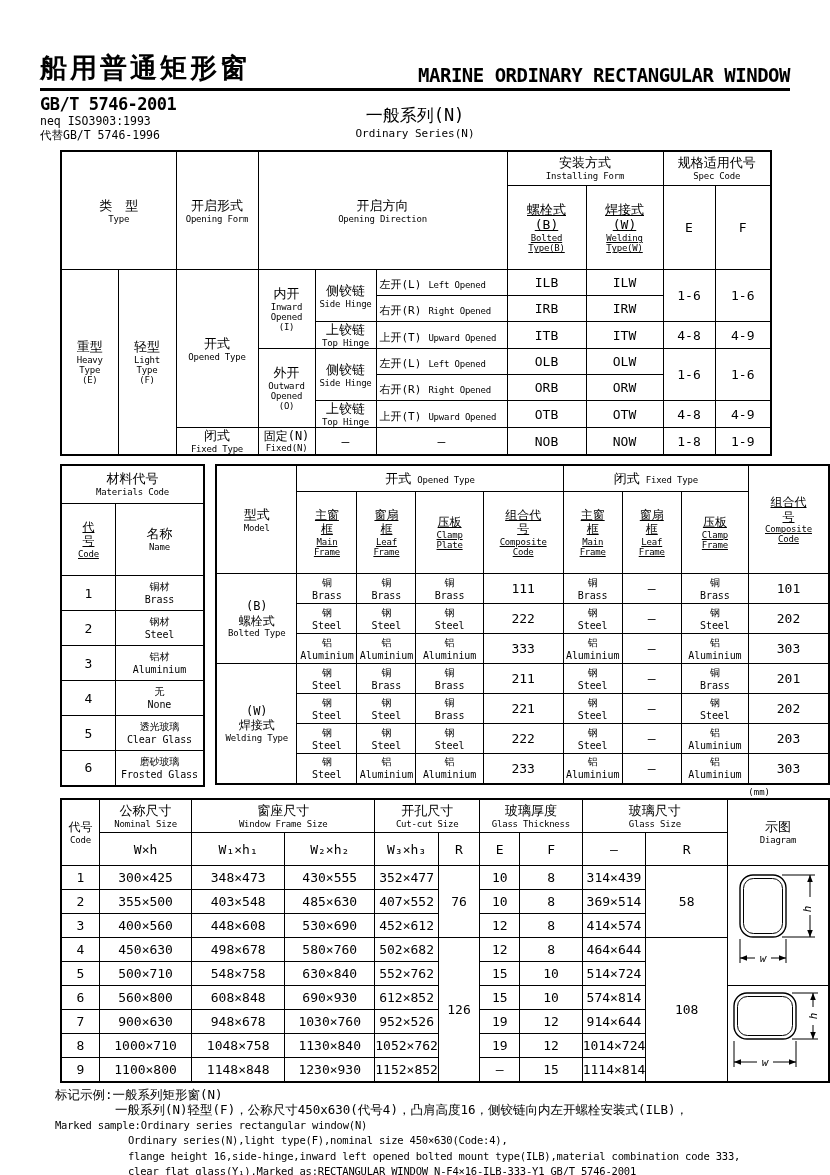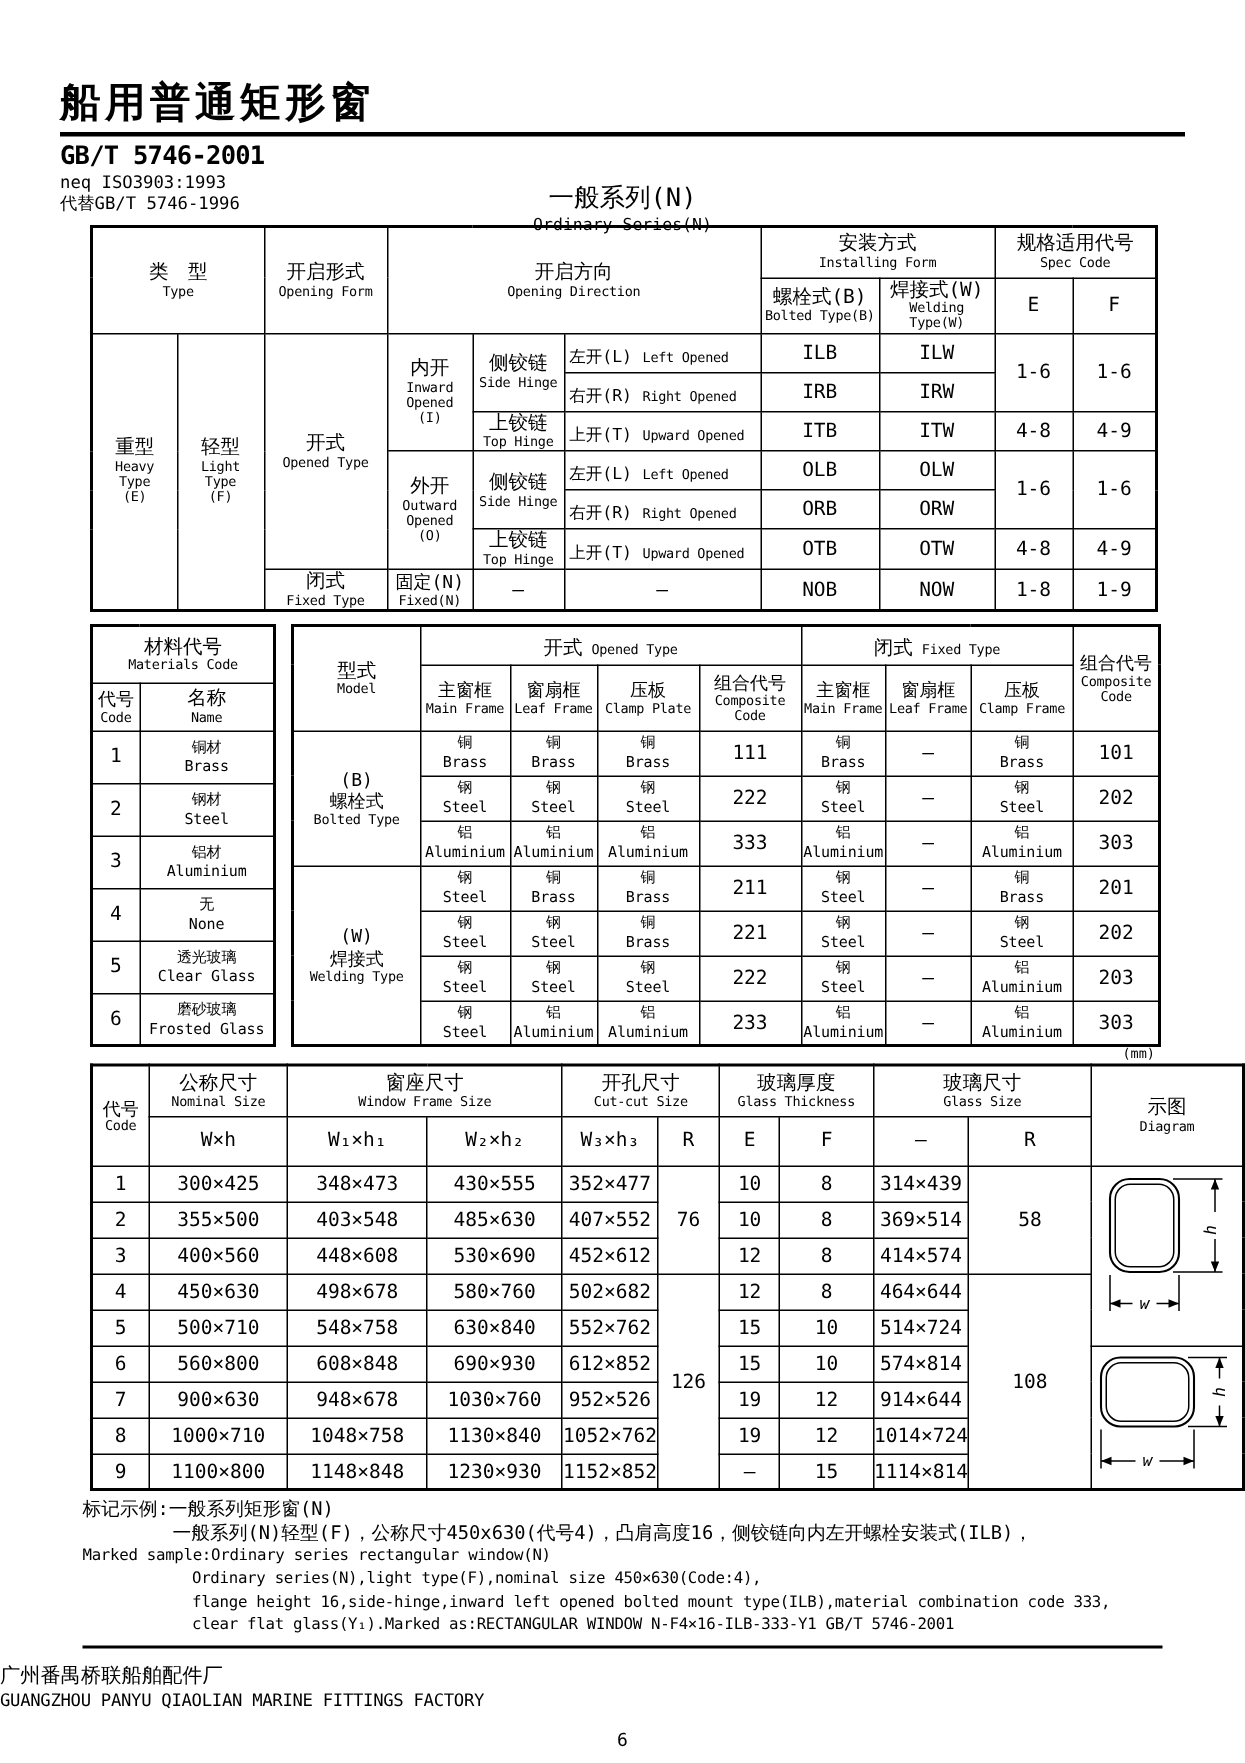--- a/index.html
+++ b/index.html
@@ -9,38 +9,38 @@
     font-family: "DejaVu Sans Mono", "DejaVu Sans", "Liberation Sans", sans-serif;
   }
   .hdr { display:flex; justify-content:space-between; align-items:flex-end;
          margin:0 40px; padding-top:50px; padding-bottom:2px; border-bottom:3px solid #000; }
   .title-zh { font-size:27px; font-weight:bold; letter-spacing:3px; }
   .title-en { font-size:19px; font-weight:bold; letter-spacing:-0.5px; }
   .stdblock { margin:3px 40px 0 40px; position:relative; height:52px; }
   .std1 { font-size:17px; font-weight:bold; letter-spacing:-0.5px; }
   .std2 { font-size:11.5px; }
   .std3 { font-size:11.5px; }
-  .series { position:absolute; left:50%; top:26px; transform:translateX(-50%); text-align:center; }
+  .series { position:absolute; left:50%; top:10px; transform:translateX(-50%); text-align:center; }
   .series-zh { font-size:17px; }
   .series-en { font-size:11px; }
 
   table { border-collapse:collapse; table-layout:fixed; border:2px solid #000; }
   td { border:1px solid #000; text-align:center; vertical-align:middle; padding:0 1px; overflow:hidden; }
   .t { margin-left:60px; }
 
   .bzh { display:block; font-size:13px; line-height:1.22; white-space:pre-line; }
   .ben { display:block; font-size:9px;  line-height:1.12; white-space:pre-line; letter-spacing:-0.2px; }
   .izh { font-size:13px; }
   .ien { font-size:9px; margin-left:6px; letter-spacing:-0.2px; }
   .dzh { font-size:11px; }
   .den { font-size:9px; margin-left:7px; letter-spacing:-0.2px; }
   .val { font-size:13px; white-space:nowrap; }
   .mat { font-size:10px; line-height:1.3; white-space:pre-line; letter-spacing:-0.1px; }
   .dir { text-align:left; padding-left:3px; white-space:nowrap; }
-  .tight { padding:0; }
+  .tight { padding:16px;text-decoration:underline; }
 
   #t1 { margin-top:4px; }
   .t2wrap { display:flex; margin-left:60px; margin-top:8px; gap:10px; align-items:flex-start; }
   #mmnote { margin-left:60px; width:710px; text-align:right; font-size:9px; height:11px; line-height:11px; }
   #t3 td { padding:0; }
   .diagcell { vertical-align:middle; }
 
   .notes { margin:4px 0 0 55px; }
   .nzh { font-size:12.5px; line-height:1.27; white-space:nowrap; }
   .nen { font-size:10.5px; line-height:1.45; white-space:nowrap; letter-spacing:-0.2px; }
@@ -54,20 +54,21 @@
   .pageno { text-align:center; margin-top:13px; font-size:12px; }
   svg { display:block; margin:0 auto; }
 </style>
 </head>
 <body>
 
 <div>
 
   <div class="hdr">
     <span class="title-zh">船用普通矩形窗</span>
+    <span class="title-en">MARINE ORDINARY RECTANGULAR WINDOW</span>
   </div>
 
   <div class="stdblock">
     <div class="std1">GB/T 5746-2001</div>
     <div class="std2">neq ISO3903:1993</div>
     <div class="std3">代替GB/T 5746-1996</div>
     <div class="series">
       <div class="series-zh">一般系列(N)</div>
       <div class="series-en">Ordinary Series(N)</div>
     </div>

